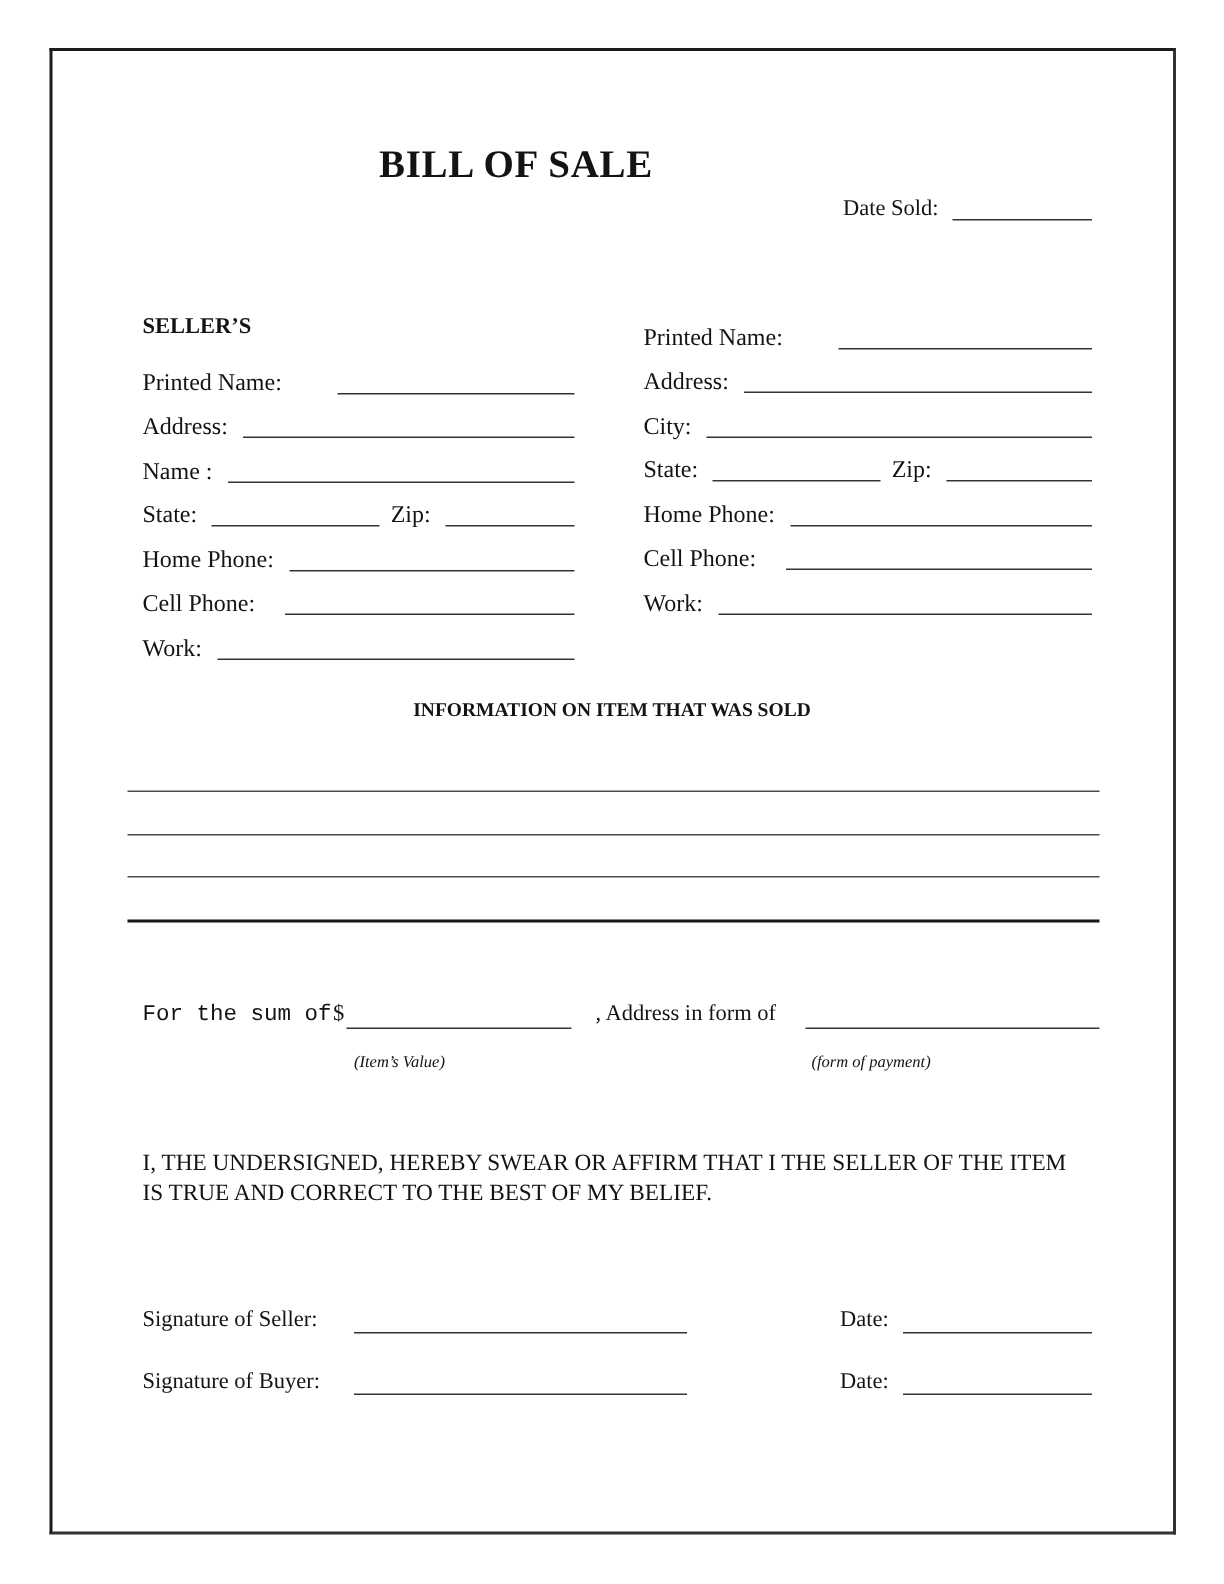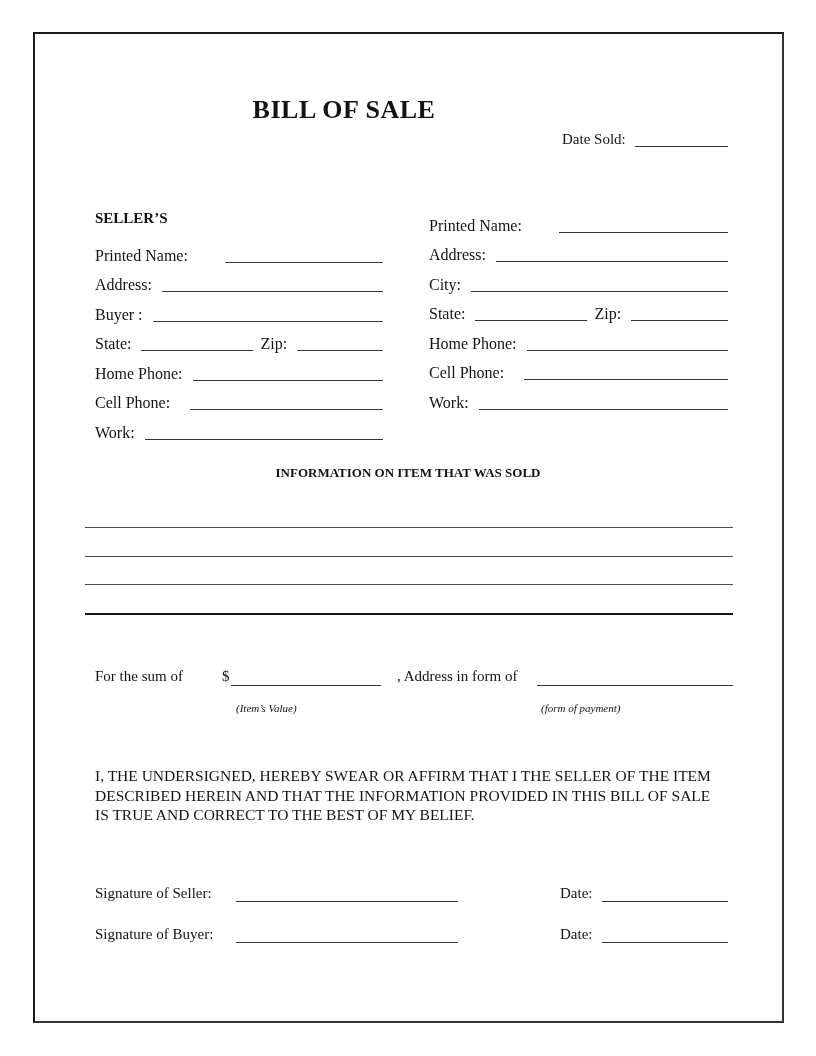--- a/index.html
+++ b/index.html
@@ -59,40 +59,40 @@
   .item-lines { position:absolute; top:527px; left:85px; width:648px; }
   .item-line { height:0; border-bottom:1.8px solid #4a4a4a; }
   .item-line + .item-line { margin-top:27.7px; }
   .item-line:last-child { border-bottom-color:#161616; border-bottom-width:2px; }
   
   .payment {
     position:absolute; top:666px; left:95px; width:640px; height:42px;
     font-size:15px;
   }
   .payment .p-lbl { position:absolute; top:2px; white-space:nowrap; }
-  .payment .sum-lbl { left:0; }
+  .payment .sum-lbl { left:0;font-family:Liberation Mono, monospace; }
   .payment .dollar { left:127px; }
   .payment .pline { position:absolute; top:3px; height:17px; }
   .payment .value-line { left:136px; width:150px; }
   .payment .form-line { left:442px; width:196px; }
   .payment .caption {
     position:absolute; top:36px;
     font-size:11px; font-style:italic; white-space:nowrap;
   }
   .payment .value-caption { left:141px; }
   .payment .form-caption { left:446px; }
   
   .affirmation {
     position:absolute; top:766px; left:95px; width:620px;
     font-size:15.5px; line-height:19.5px;
   }
   
   .sig-row {
     position:absolute; left:95px; width:633px; height:22px;
-    display:flex; align-items:flex-end; font-size:15px;margin-top:13px;
+    display:flex; align-items:flex-end; font-size:15px;
   }
   .sig-row.seller-sig { top:870px; }
   .sig-row.buyer-sig  { top:911px; }
   .sig-row .lbl { white-space:nowrap; padding-bottom:3px; }
   .sig-row .sig-label { width:141px; }
   .sig-row .sig-line { width:222px; margin-bottom:3px; border-bottom-width:1.8px; }
   .sig-row .date-label { margin-left:102px; }
   .sig-row .date-line { flex:1; margin-left:10px; margin-bottom:3px; }
 </style>
 </head>
@@ -113,21 +113,21 @@
     <div class="col-heading">SELLER’S</div>
     <div class="frow">
       <span class="lbl">Printed Name:</span>
       <span class="line gap-lg"></span>
     </div>
     <div class="frow">
       <span class="lbl">Address:</span>
       <span class="line"></span>
     </div>
     <div class="frow">
-      <span class="lbl">Buyer :</span>
+      <span class="lbl">Name :</span>
       <span class="line"></span>
     </div>
     <div class="frow">
       <span class="lbl">State:</span>
       <span class="line state-line"></span>
       <span class="lbl zip-lbl">Zip:</span>
       <span class="line"></span>
     </div>
     <div class="frow">
       <span class="lbl">Home Phone:</span>
@@ -192,21 +192,20 @@
   <span class="p-lbl dollar">$</span>
   <span class="pline line value-line"></span>
   <span class="caption value-caption">(Item’s Value)</span>
   <span class="p-lbl form-lbl" style="left:302px;">, Address in form of</span>
   <span class="pline line form-line"></span>
   <span class="caption form-caption">(form of payment)</span>
 </div>
 
 <div class="affirmation">
   <div>I, THE UNDERSIGNED, HEREBY SWEAR OR AFFIRM THAT I THE SELLER OF THE ITEM</div>
-  <div>DESCRIBED HEREIN AND THAT THE INFORMATION PROVIDED IN THIS BILL OF SALE</div>
   <div>IS TRUE AND CORRECT TO THE BEST OF MY BELIEF.</div>
 </div>
 
 <div class="sig-row seller-sig">
   <span class="lbl sig-label">Signature of Seller:</span>
   <span class="line sig-line"></span>
   <span class="lbl date-label">Date:</span>
   <span class="line date-line"></span>
 </div>
 

